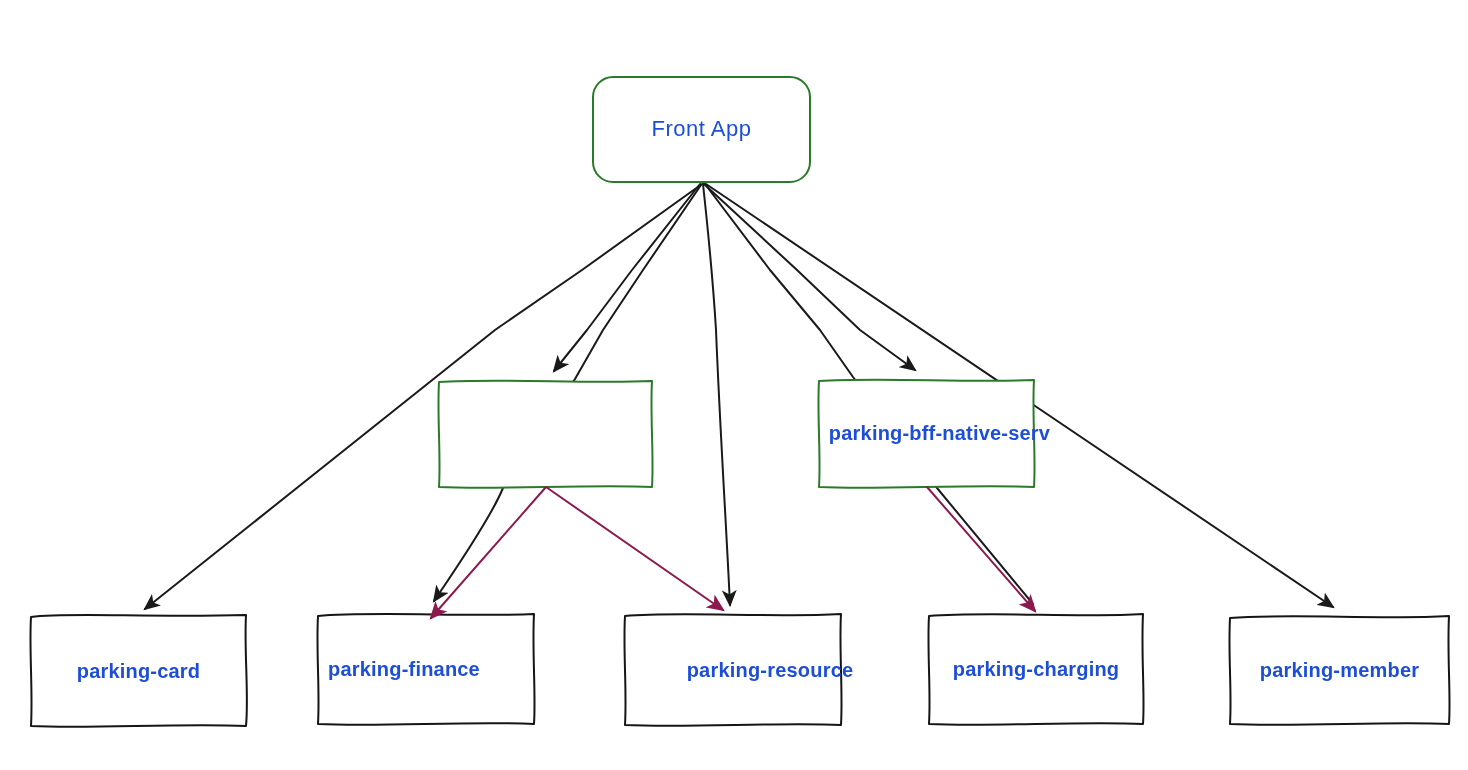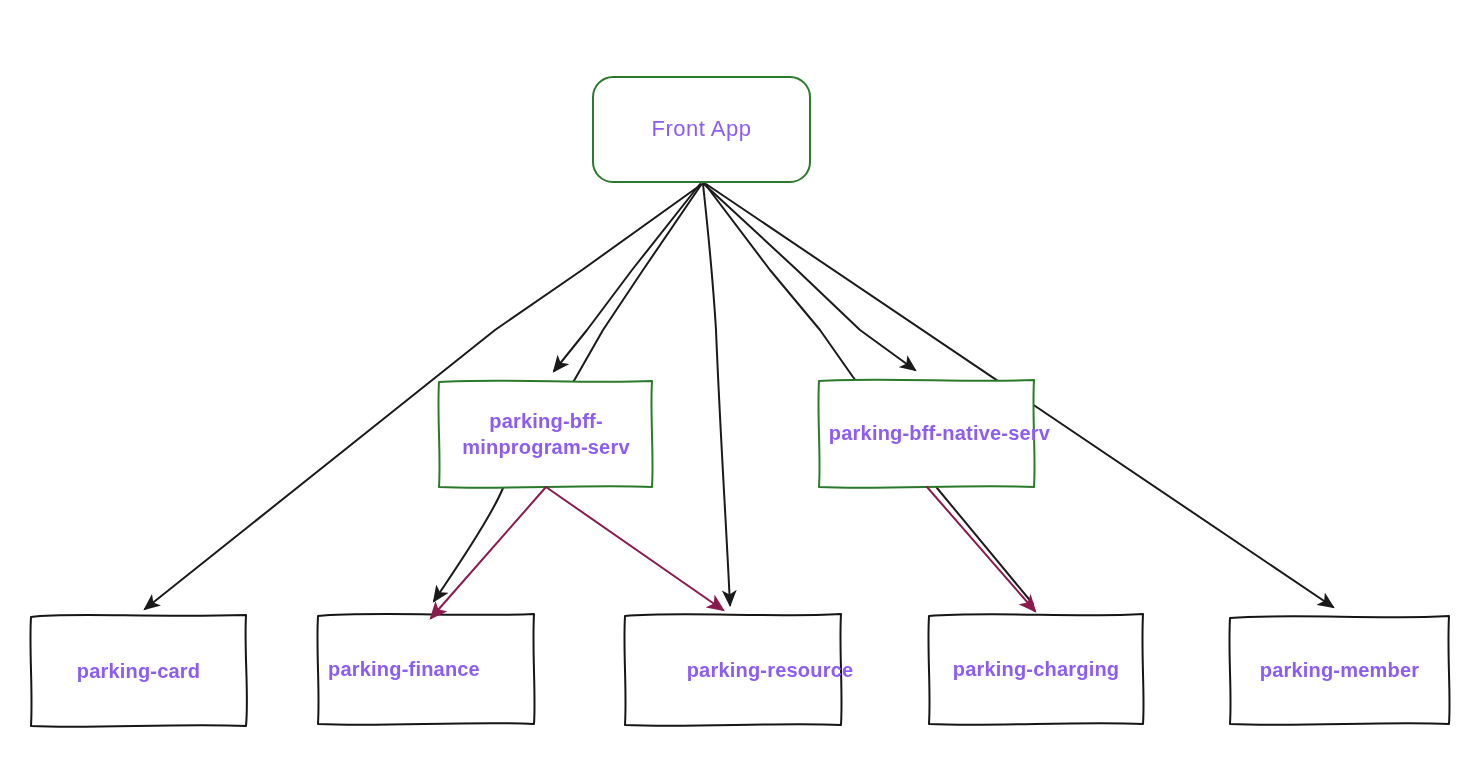--- a/index.html
+++ b/index.html
@@ -19,21 +19,21 @@
     position: absolute;
     left: 0;
     top: 0;
   }
   .node-label {
     position: absolute;
     display: flex;
     align-items: center;
     justify-content: center;
     text-align: center;
-    color: #8b5cf6;
+    color: #1d4ed8;
     font-weight: 700;
     font-size: 20px;
     line-height: 1.3;
     letter-spacing: 0.2px;
     pointer-events: none;
   }
   .node-label.title {
     font-weight: 400;
     font-size: 22px;
     letter-spacing: 0.5px;
@@ -88,21 +88,20 @@
     </g>
 
     <g fill="none" stroke="#8b1a4f" stroke-width="2" stroke-linecap="round">
       <path marker-end="url(#arrow-maroon)" d="M 546 487 L 431 618"></path>
       <path marker-end="url(#arrow-maroon)" d="M 546 487 L 723 610"></path>
       <path marker-end="url(#arrow-maroon)" d="M 927 487 L 1035 611"></path>
     </g>
   </svg>
 
   <div class="node-label title" id="lbl-front-app">Front App</div>
-  <div class="node-label" id="lbl-bff-minprogram">parking-bff-minprogram-serv</div>
   <div class="node-label" id="lbl-bff-native">parking-bff-native-serv</div>
   <div class="node-label" id="lbl-parking-card">parking-card</div>
   <div class="node-label" id="lbl-parking-finance">parking-finance</div>
   <div class="node-label" id="lbl-parking-resource">parking-resource</div>
   <div class="node-label" id="lbl-parking-member">parking-member</div>
   <div class="node-label" id="lbl-parking-charging">parking-charging</div>
 
 </div>
 
 </body></html>

